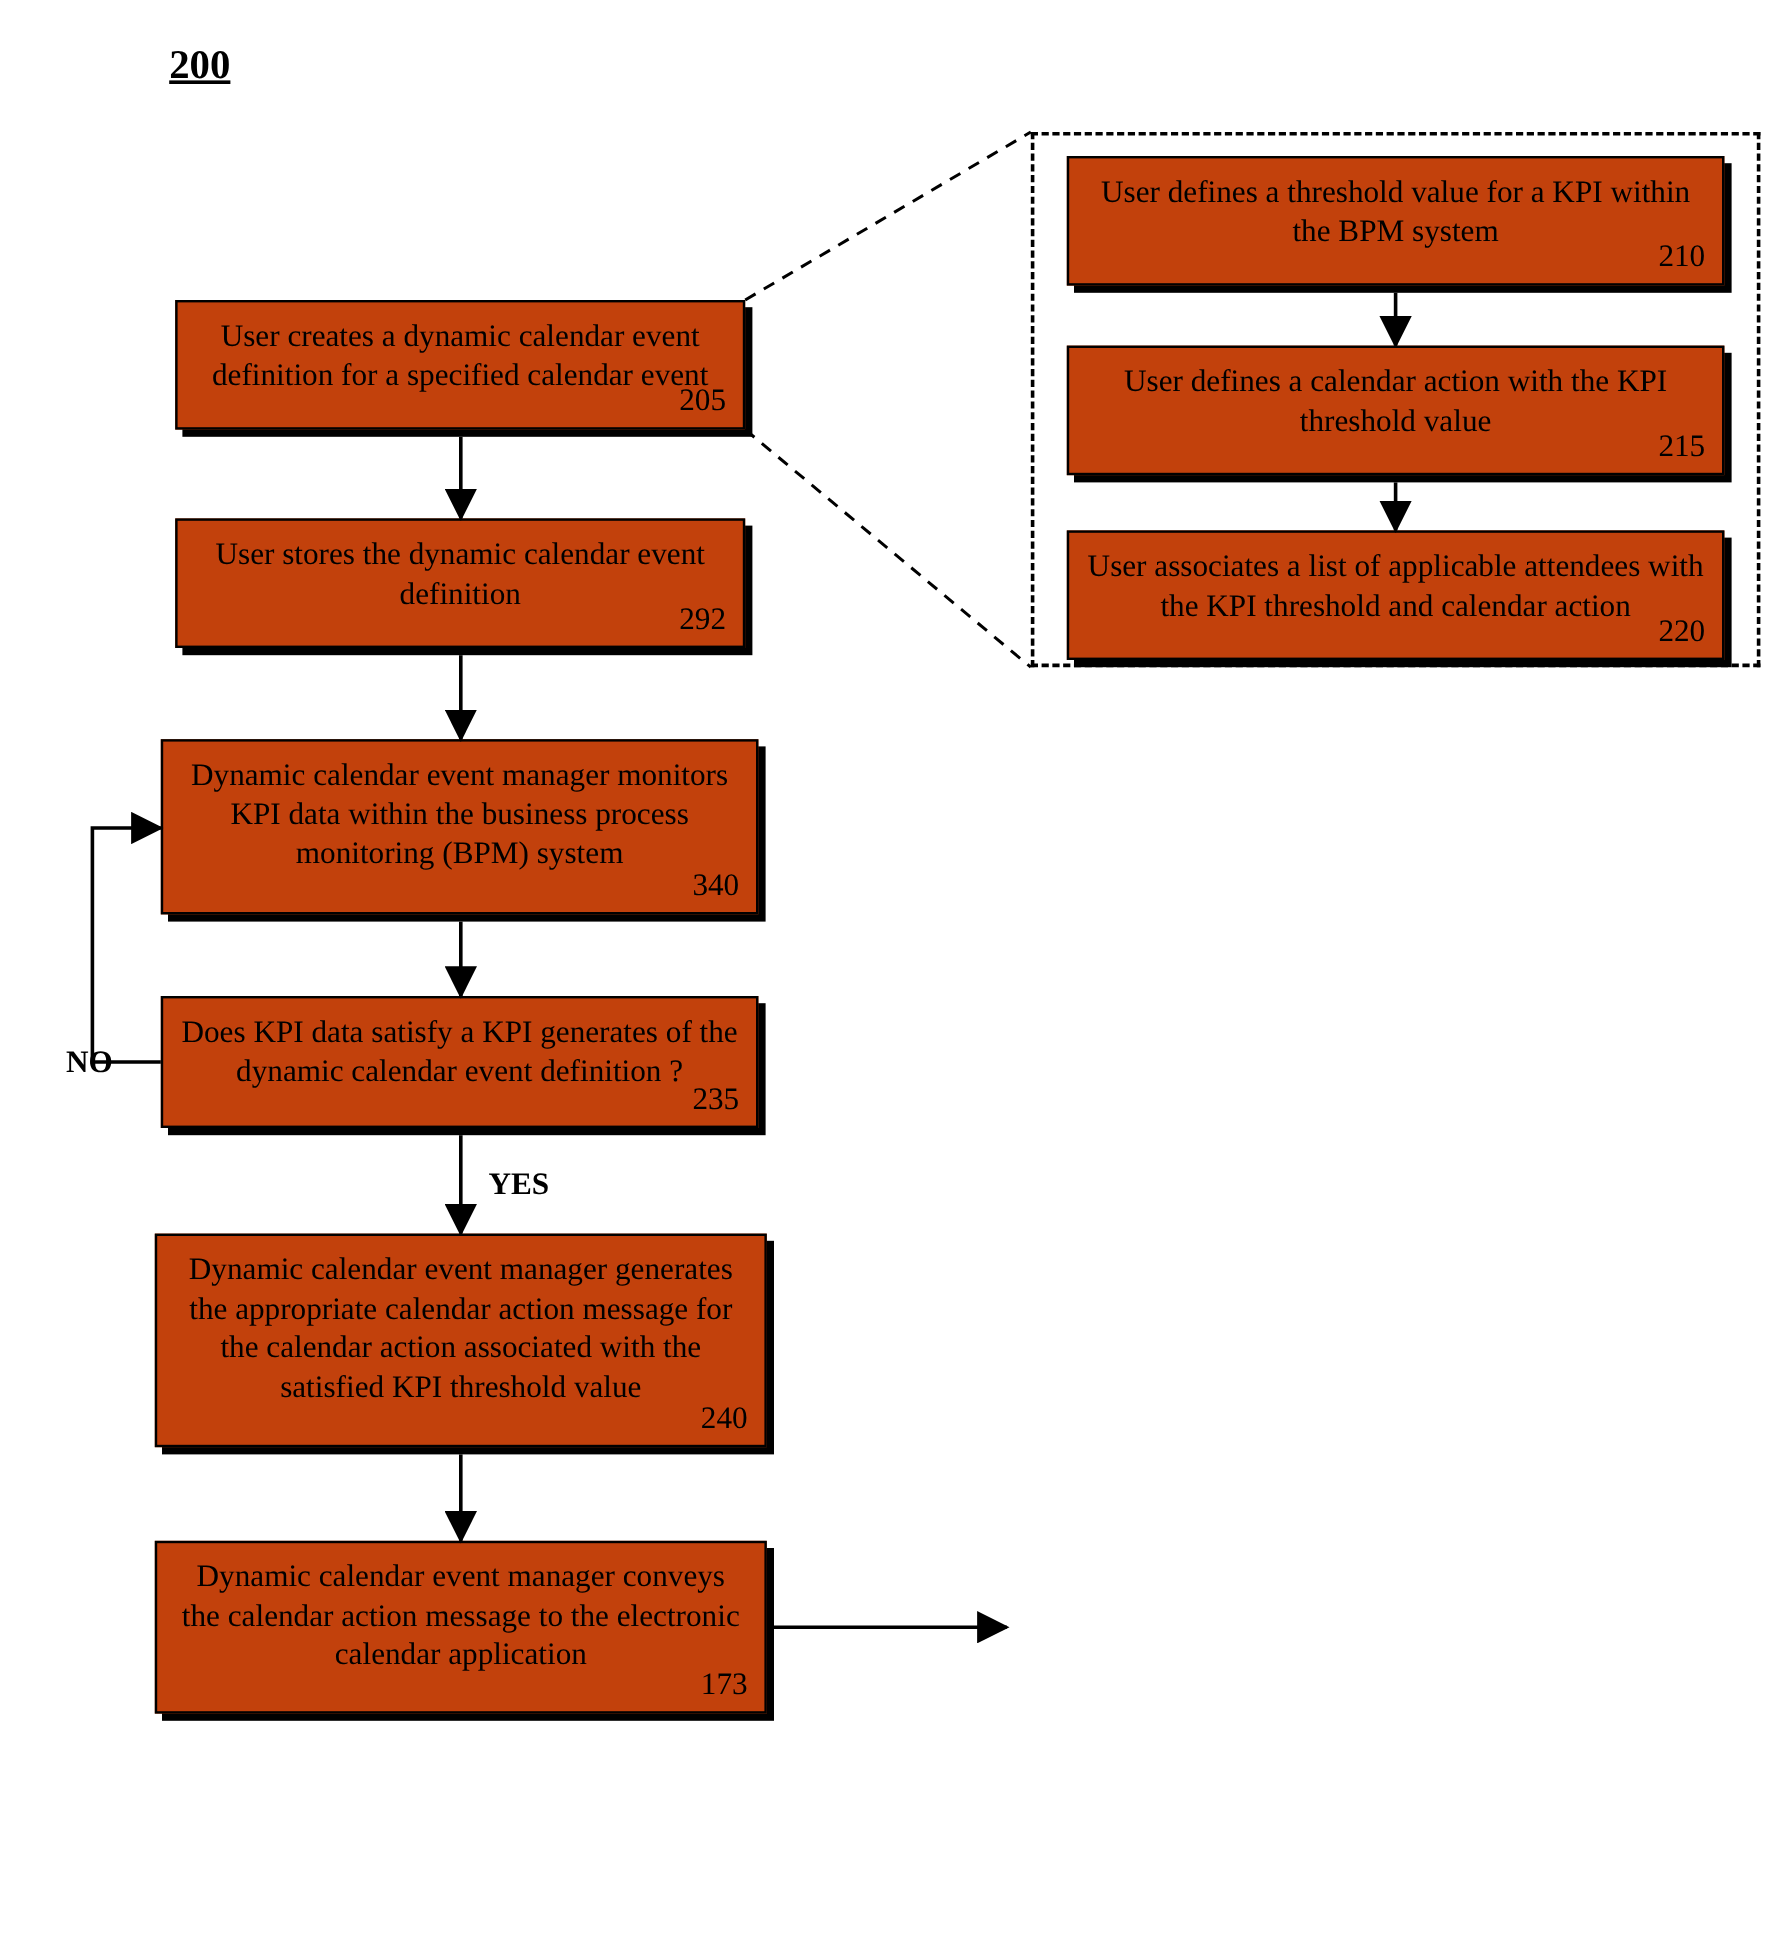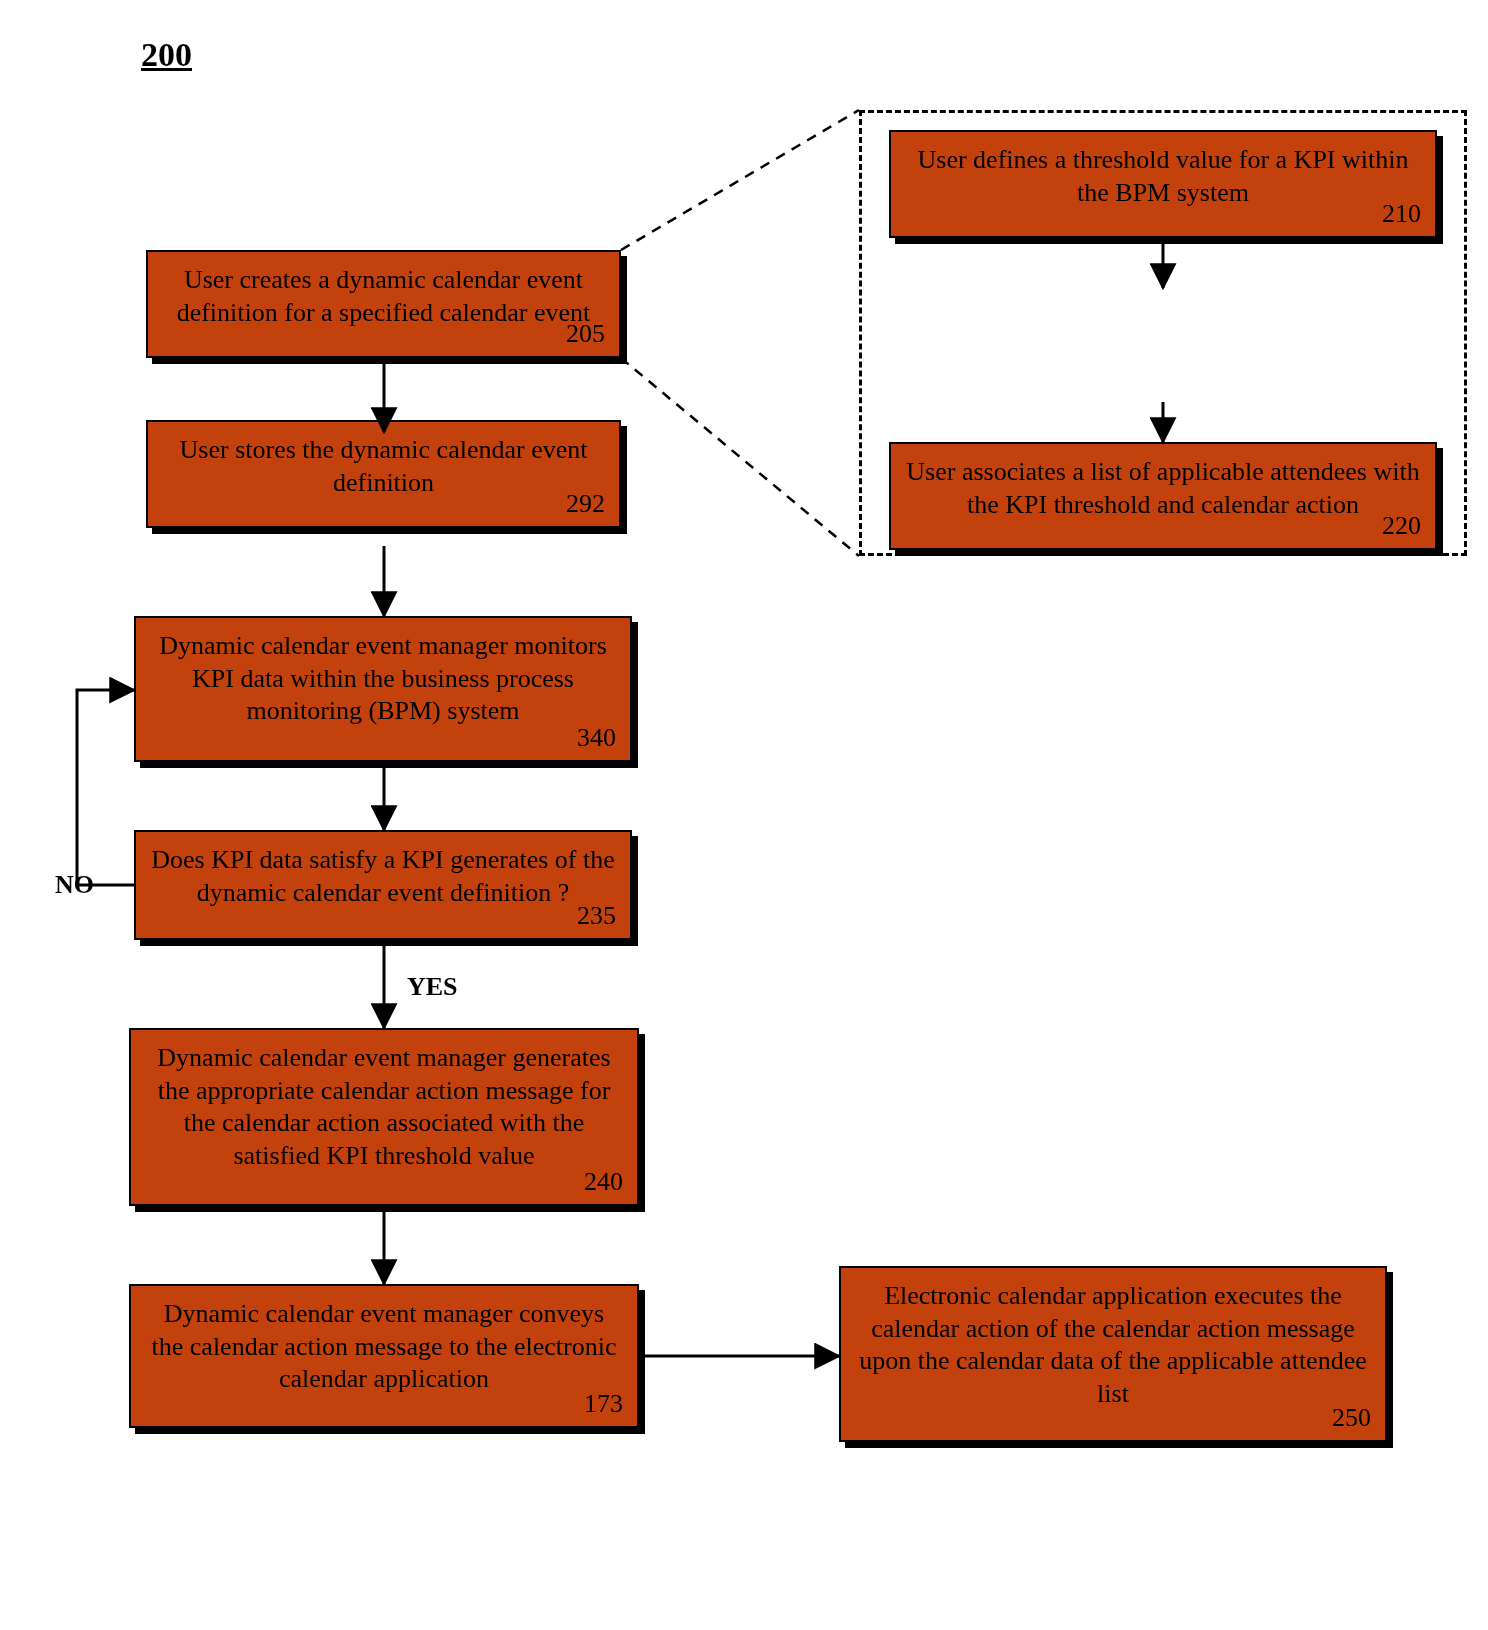--- a/index.html
+++ b/index.html
@@ -65,21 +65,21 @@
 
   <div class="fig-label" style="left:112px; top:36px;">200</div>
 
   <div class="dashed-box" style="left:830px; top:110px; width:608px; height:446px;"></div>
 
   <div class="box" style="left:117px; top:250px; width:475px; height:108px;">
     <span>User creates a dynamic calendar event definition for a specified calendar event</span>
     <span class="ref">205</span>
   </div>
 
-  <div class="box" style="left:117px; top:420px; width:475px; height:108px;">
+  <div class="box" style="left:117px; top:432px; width:475px; height:108px;">
     <span>User stores the dynamic calendar event definition</span>
     <span class="ref">292</span>
   </div>
 
   <div class="box" style="left:105px; top:616px; width:498px; height:146px;">
     <span>Dynamic calendar event manager monitors KPI data within the business process monitoring (BPM) system</span>
     <span class="ref">340</span>
   </div>
 
   <div class="box" style="left:105px; top:830px; width:498px; height:110px;">
@@ -95,30 +95,30 @@
   <div class="box" style="left:100px; top:1284px; width:510px; height:144px;">
     <span>Dynamic calendar event manager conveys the calendar action message to the electronic calendar application</span>
     <span class="ref">173</span>
   </div>
 
   <div class="box" style="left:860px; top:130px; width:548px; height:108px;">
     <span>User defines a threshold value for a KPI within the BPM system</span>
     <span class="ref">210</span>
   </div>
 
+  <div class="box" style="left:860px; top:288px; width:548px; height:108px;">
+    <span>User defines a calendar action with the KPI threshold value</span>
+    <span class="ref">215</span>
+  </div>
 
   <div class="box" style="left:860px; top:442px; width:548px; height:108px;">
     <span>User associates a list of applicable attendees with the KPI threshold and calendar action</span>
     <span class="ref">220</span>
   </div>
 
-  <div class="box" style="left:810px; top:1266px; width:548px; height:176px;">
-    <span>Electronic calendar application executes the calendar action of the calendar action message upon the calendar data of the applicable attendee list</span>
-    <span class="ref">250</span>
-  </div>
 
   <div class="edge-label" style="left:26px; top:870px;">NO</div>
   <div class="edge-label" style="left:378px; top:972px;">YES</div>
 
   <svg class="connectors" viewBox="0 0 1488 1630">
     <defs>
       <marker id="arrow" viewBox="0 0 12 12" refX="11" refY="6" markerWidth="9" markerHeight="9" orient="auto-start-reverse">
         <path d="M0,0 L12,6 L0,12 Z" fill="#000"></path>
       </marker>
     </defs>

